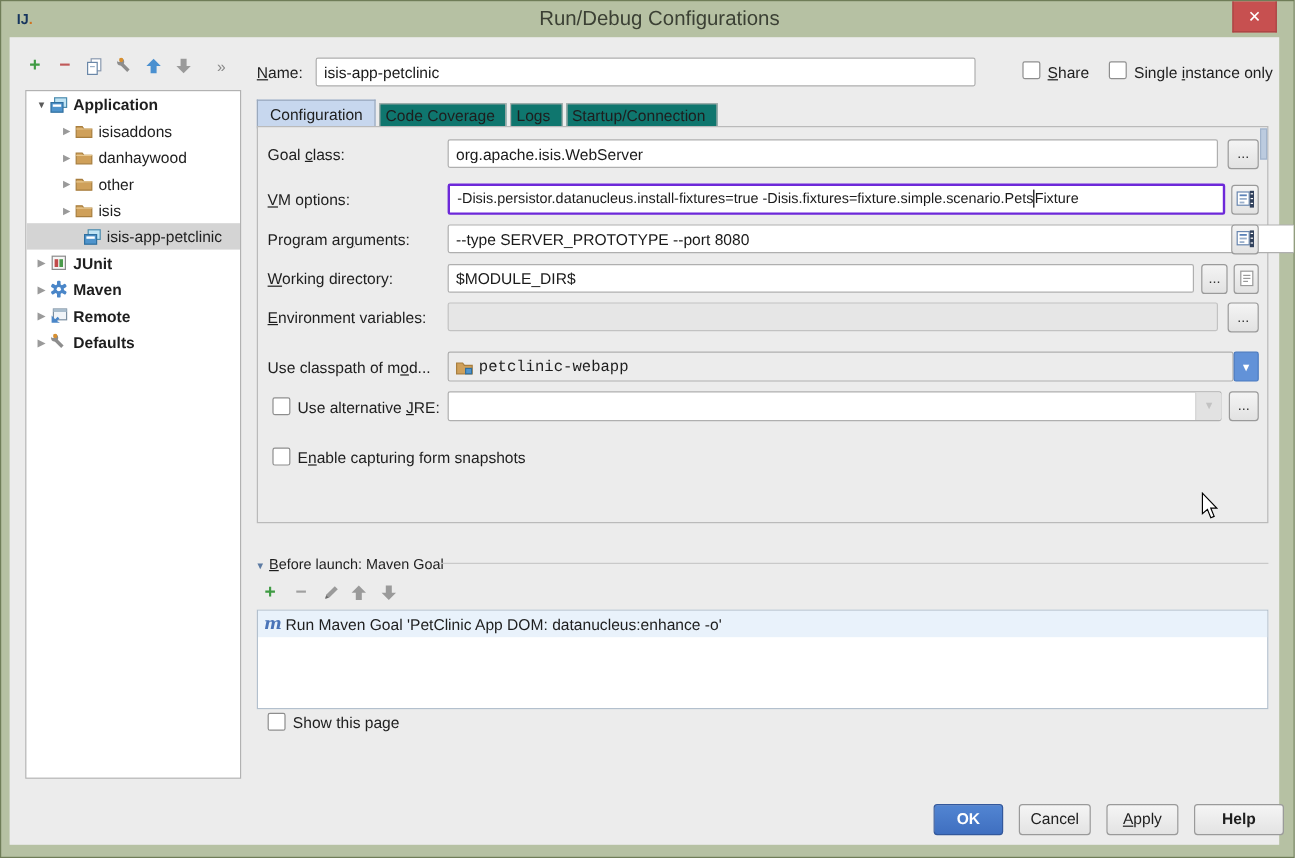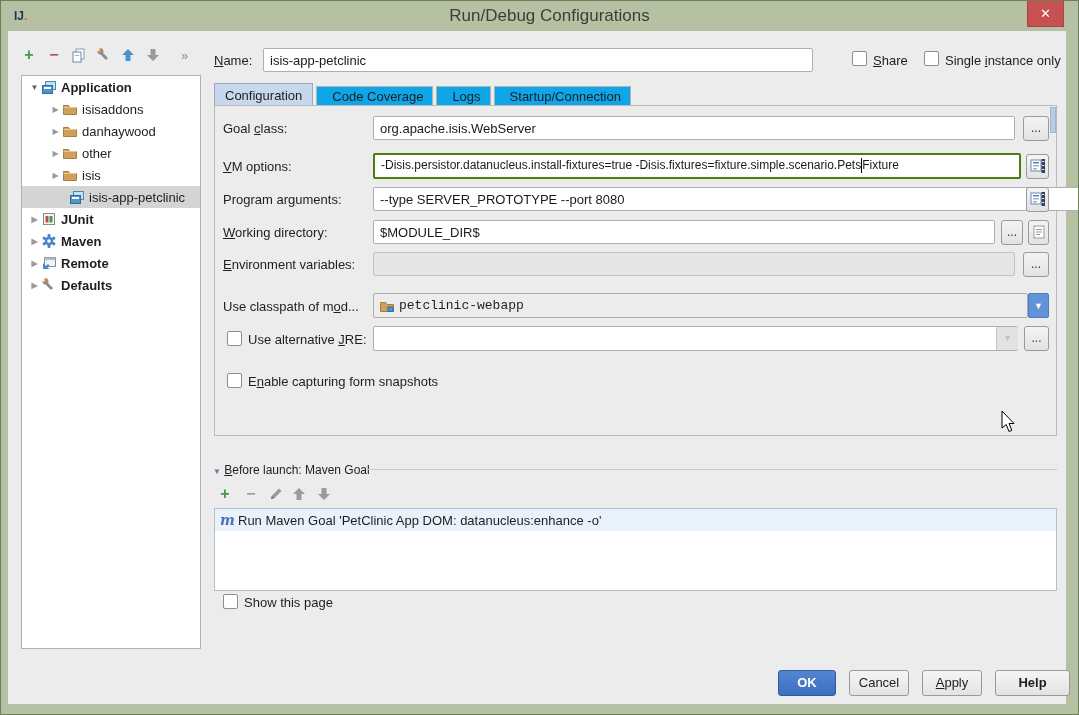--- a/index.html
+++ b/index.html
@@ -27,21 +27,21 @@
   .chev { color:#8a8a8a; font-size:13px; letter-spacing:-1px; }
 
   .lbl { position:absolute; white-space:nowrap; }
   .mn { text-decoration:underline; }
 
   .fld { position:absolute; height:24px; background:#fff; border:1px solid #afafaf;
          border-radius:2px; font-family:"Liberation Sans",sans-serif; font-size:13px;
          padding:0 6px; color:#1a1a1a; }
   input.fld { outline:none; }
   .fld.disabled { background:#e6e6e6; border-color:#c2c2c2; }
-  .fld.focused { border:2px solid #4d7c0f; font-size:12px; line-height:20px;
+  .fld.focused { border:2px solid #6d28d9; font-size:12px; line-height:20px;
                  white-space:nowrap; overflow:hidden; }
   .caret { display:inline-block; width:1px; height:15px; background:#000;
            vertical-align:middle; }
 
   .sq-btn { position:absolute; height:25px; background:linear-gradient(#f4f4f4,#e2e2e2);
             border:1px solid #9a9a9a; border-radius:3px; text-align:center;
             font-size:12px; color:#333; line-height:22px; }
   .combo { position:absolute; height:25px; background:#ececec; border:1px solid #afafaf;
            border-radius:2px; display:flex; align-items:center; padding-left:5px; }
   .combo.white { background:#fff; }
@@ -61,22 +61,22 @@
   .trow { height:22px; display:flex; align-items:center; white-space:nowrap; }
   .trow.bold { font-weight:bold; }
   .trow.selected { background:#d4d4d4; }
   .tarrow { width:13px; font-size:8px; color:#9a9a9a; text-align:center; flex:none; }
   .tarrow.open { color:#5a5a5a; }
   .ticon { width:16px; height:16px; margin-right:4px; flex:none; }
   .lvl0 { padding-left:6px; } .lvl1 { padding-left:27px; } .lvl2 { padding-left:47px; }
 
   
   .tabbar { position:absolute; left:213px; top:82px; display:flex; align-items:flex-end; }
-  .tab { border:1px solid #b2b2b2; border-bottom:none; background:#0ea5e9;
-         padding:2px 9px 3px 15px; margin-right:3px; font-size:13px; }
+  .tab { border:1px solid #b2b2b2; border-bottom:none; background:#0f766e;
+         padding:2px 9px 3px 4px; margin-right:3px; font-size:13px; }
   .tab.sel { background:#c7d7ee; border-color:#9aa9bd; padding:4px 10px 4px 10px; }
   .tabpanel { position:absolute; left:213px; top:104px; width:843px; height:331px;
               border:1px solid #bababa; background:#ececec; }
   .scroll-thumb { position:absolute; left:1049px; top:106px; width:6px; height:26px;
                   background:#bccbdf; border:1px solid #a2b4cc; }
 
   .hline { position:absolute; height:1px; background:#c9c9c9; }
   .sec-arrow { color:#5d7ba3; font-size:8px; }
   .listbox { position:absolute; left:213px; top:507px; width:843px; height:83px;
              background:#fff; border:1px solid #b3c0cd; }

